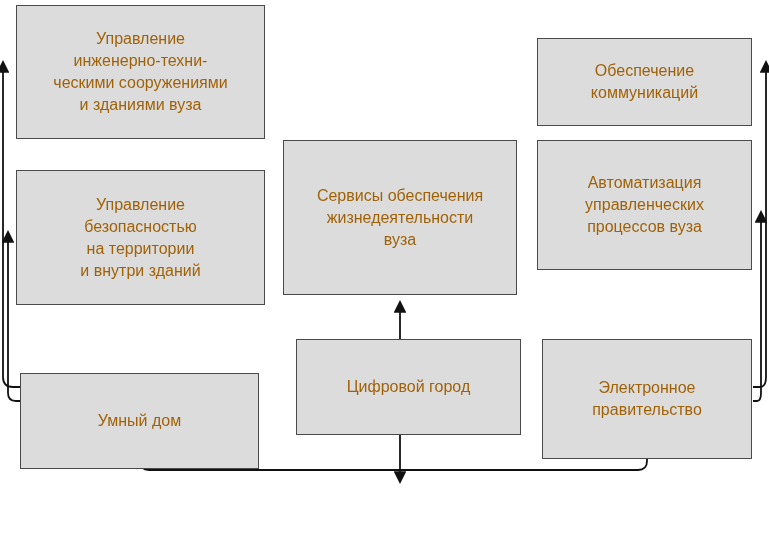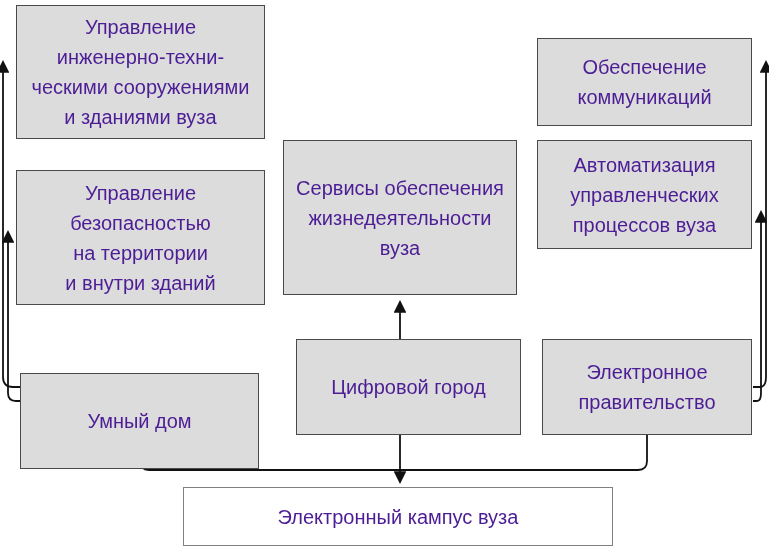--- a/index.html
+++ b/index.html
@@ -16,39 +16,39 @@
     overflow: hidden;
   }
   .node {
     position: absolute;
     display: flex;
     align-items: center;
     justify-content: center;
     text-align: center;
     background: var(--box-fill, #dcdcdc);
     border: 1px solid var(--box-border, #4a4a4a);
-    color: #4c1d95;
-    font-size: 20px;
-    line-height: 30px;
+    color: #a16207;
+    font-size: 16px;
+    line-height: 22px;
     white-space: pre-line;
     padding: 4px;
   }
   .node.plain {
     background: var(--bottom-box-fill, #ffffff);
     border: 1px solid var(--bottom-box-border, #808080);
   }
   
   .n-engineering   { left: 16px;  top: 5px;   width: 249px; height: 134px; }
   .n-communications{ left: 537px; top: 5px;   width: 215px; height: 88px; margin-top: 33px;  }
   .n-security      { left: 16px;  top: 170px; width: 249px; height: 135px; }
   .n-life-services { left: 283px; top: 140px; width: 234px; height: 155px; }
-  .n-automation    { left: 537px; top: 140px; width: 215px; height: 109px; }
+  .n-automation    { left: 537px; top: 140px; width: 215px; height: 130px; }
   .n-smart-home    { left: 20px;  top: 339px; width: 239px; height: 96px; margin-top: 34px;  }
   .n-digital-city  { left: 296px; top: 339px; width: 225px; height: 96px;  }
-  .n-e-government  { left: 542px; top: 339px; width: 210px; height: 96px;  }
+  .n-e-government  { left: 542px; top: 339px; width: 210px; height: 120px;  }
   .n-e-campus      { left: 183px; top: 487px; width: 430px; height: 59px;  }
 
   svg.connectors {
     position: absolute;
     left: 0; top: 0;
     width: 769px; height: 555px;
     pointer-events: none;
   }
   .connectors path {
     stroke: var(--arrow, #111111);
@@ -106,15 +106,14 @@
 управленческих
 процессов вуза</div>
 
   <div class="node n-smart-home">Умный дом</div>
 
   <div class="node n-digital-city">Цифровой город</div>
 
   <div class="node n-e-government">Электронное
 правительство</div>
 
-  <div class="node plain n-e-campus">Электронный кампус вуза</div>
 
 </div>
 
 </body></html>

